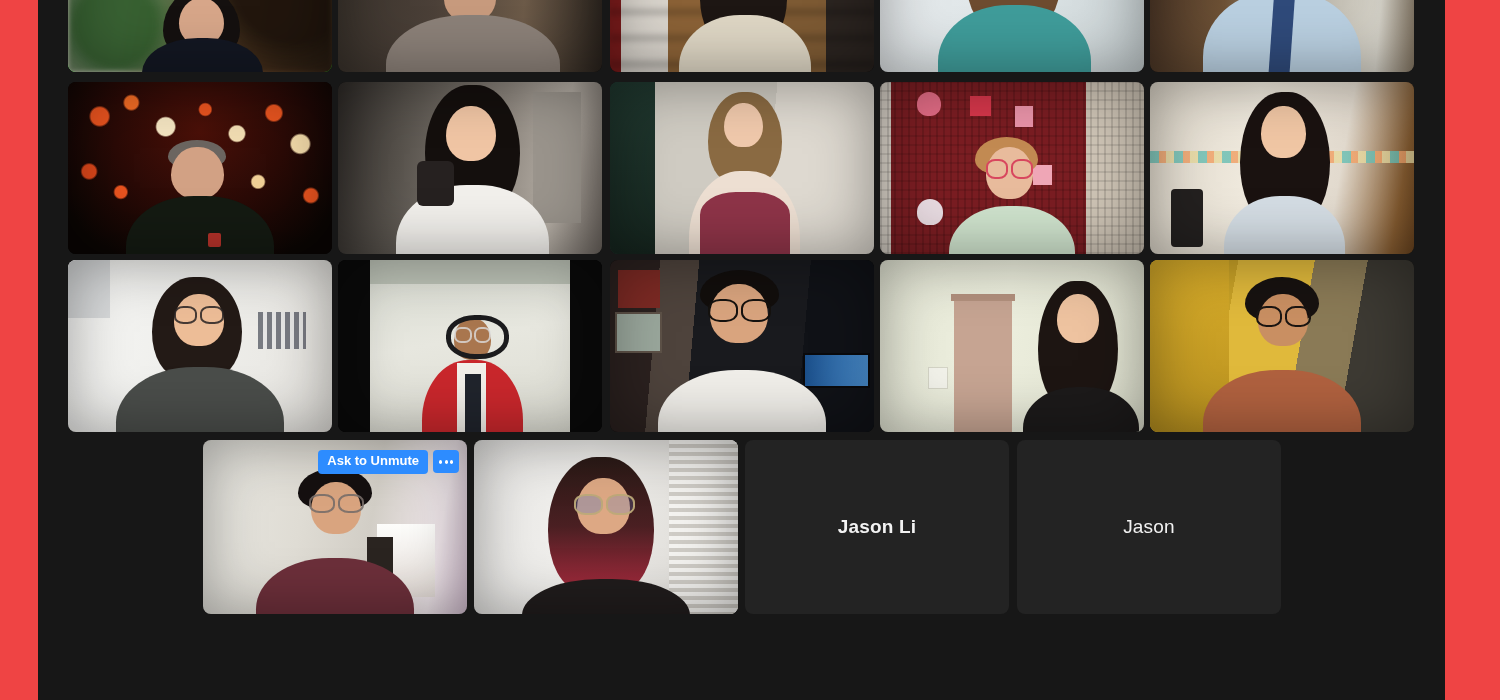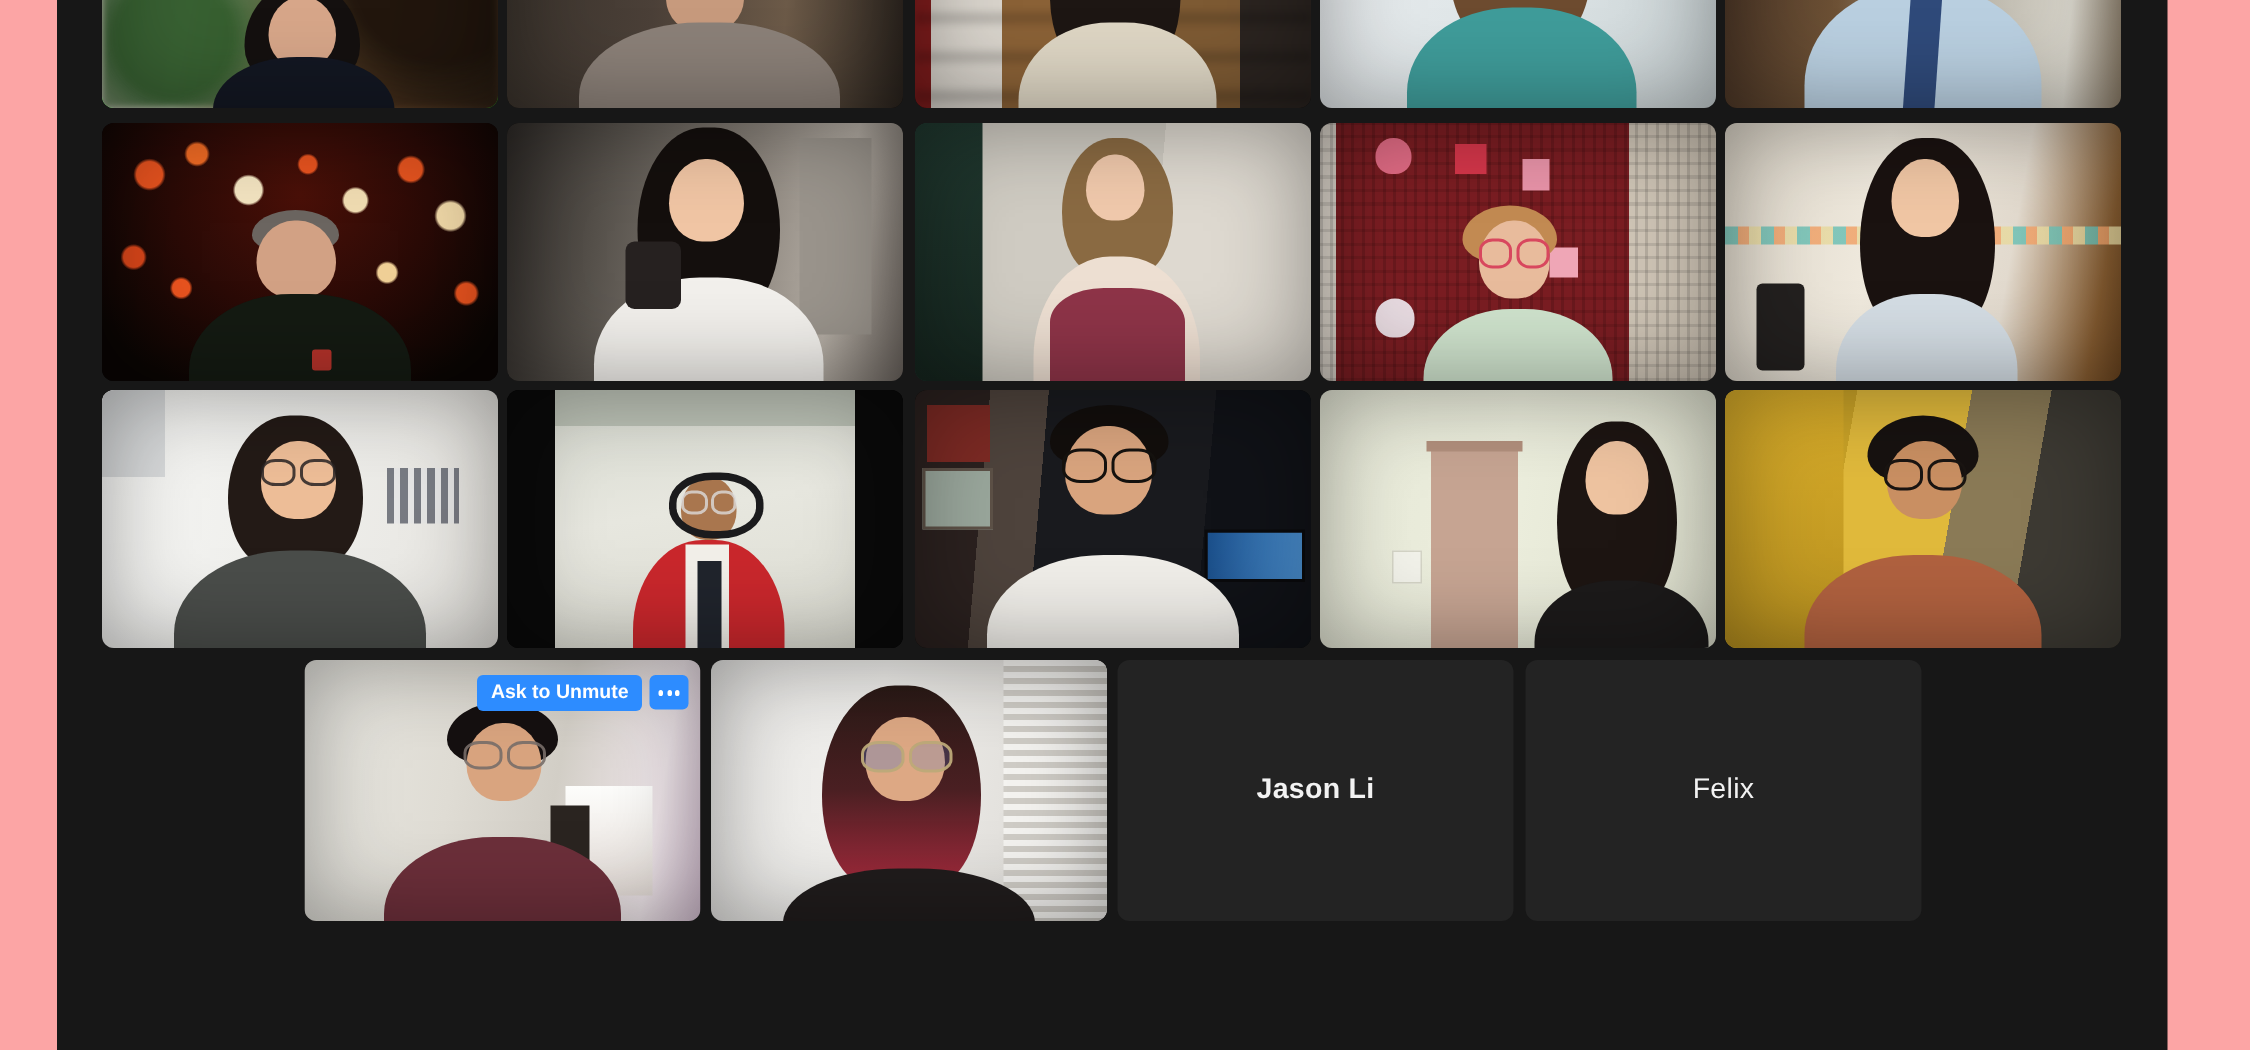--- a/index.html
+++ b/index.html
@@ -1,21 +1,21 @@
 <!DOCTYPE html>
 <html><head>
 <meta charset="utf-8">
 <style>
   html,body{margin:0;padding:0;}
   body{
     width:1500px;height:700px;overflow:hidden;
     background:#000;
     font-family:"Liberation Sans", sans-serif;
   }
-  #screen{position:relative;width:1500px;height:700px;background:#fca5a5;overflow:hidden;}
+  #screen{position:relative;width:1500px;height:700px;background:#ef4444;overflow:hidden;}
   #app{
     position:absolute;left:38px;top:0;width:1407px;height:700px;
     background:#171717;overflow:hidden;
   }
   .gallery{position:absolute;left:0;top:0;width:100%;height:100%;}
   .tile{
     position:absolute;border-radius:8px;overflow:hidden;background:#000;
   }
   .tile.novideo{background:#232323;}
   .tile.active-speaker{box-shadow:0 0 0 2px #22dd22 inset;}
@@ -342,18 +342,18 @@
             <div class="vig"></div>
           </div>
         </div>
       </div>
 
       <div class="tile novideo" style="left:707px;top:440px;width:264px;height:174px;font-weight:bold;">
         <div class="novideo-name">Jason Li</div>
       </div>
 
       <div class="tile novideo" style="left:979px;top:440px;width:264px;height:174px;">
-        <div class="novideo-name">Felix</div>
+        <div class="novideo-name">Jason</div>
       </div>
 
     </div>
   </div>
 </div>
 
 </body></html>

